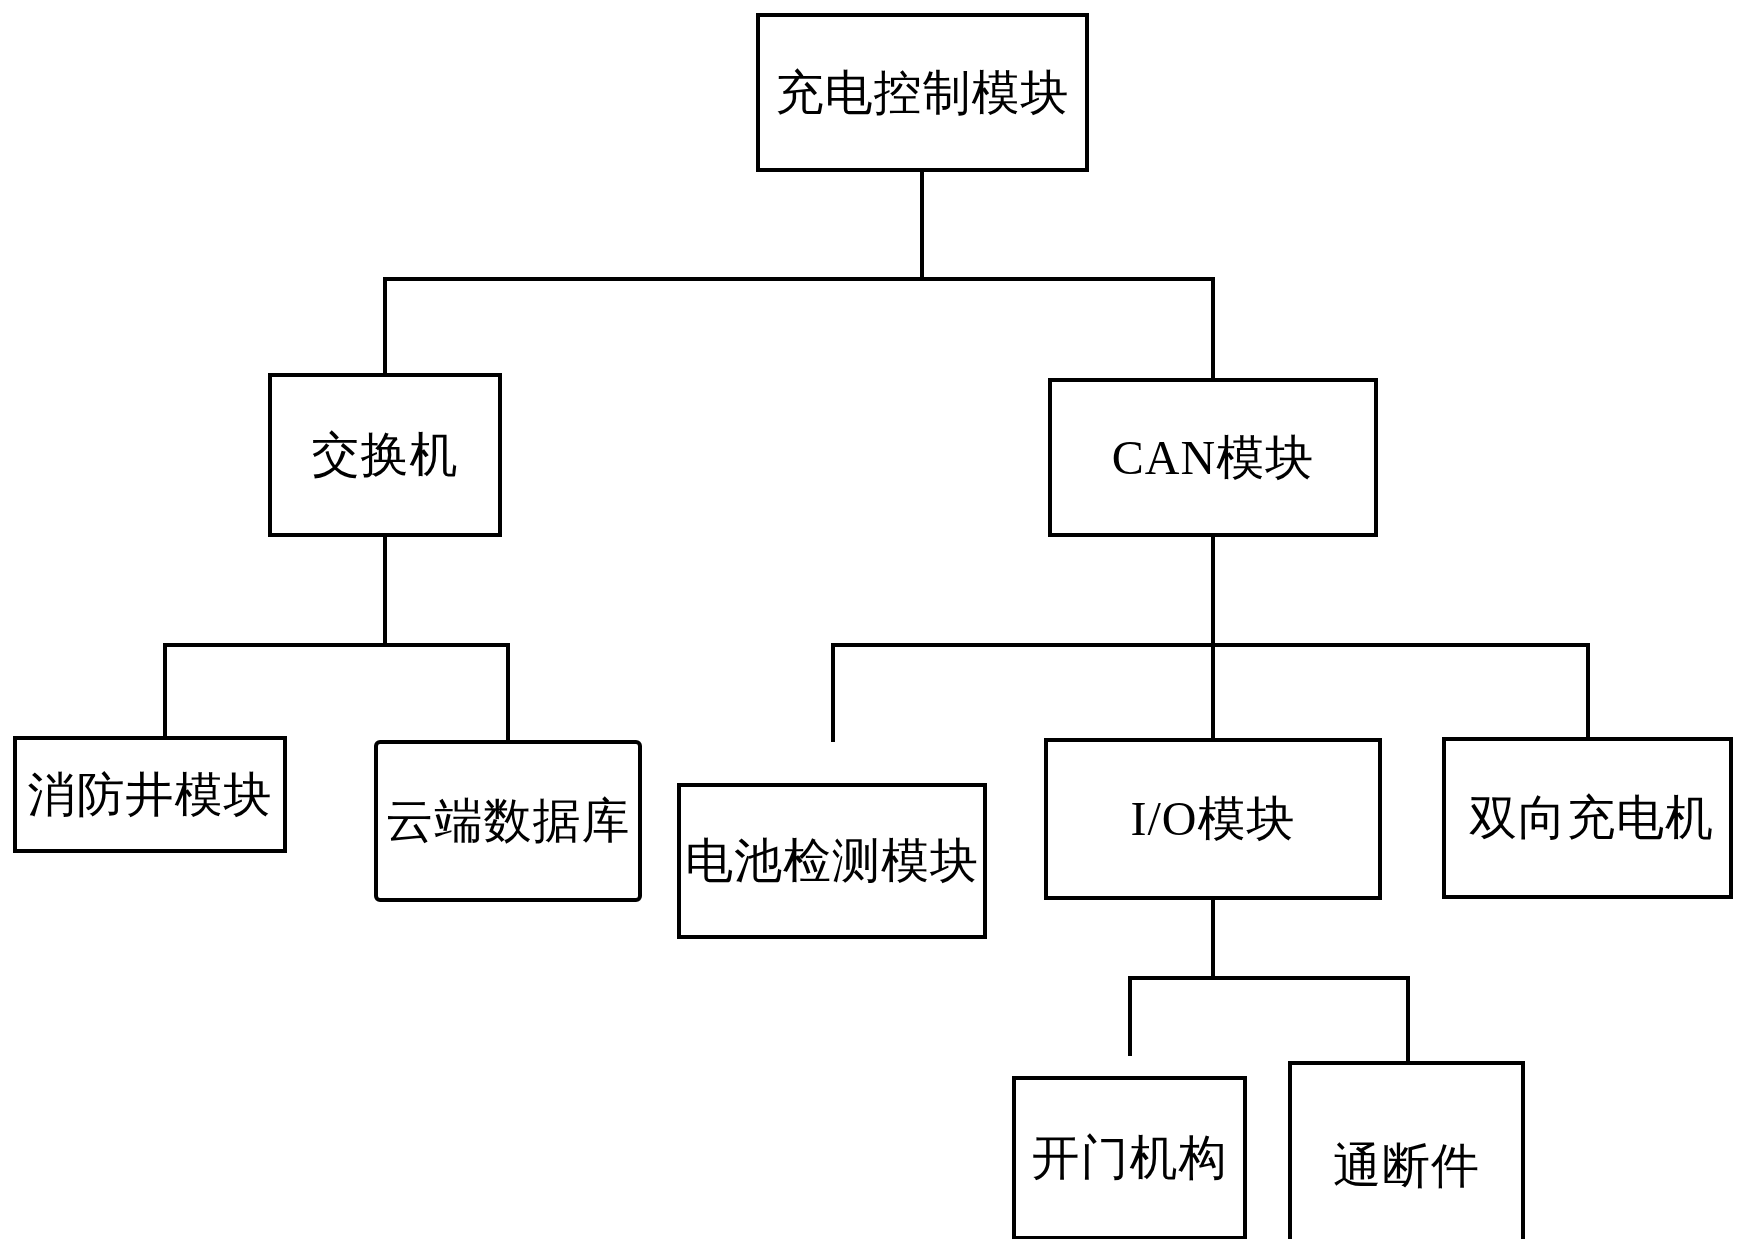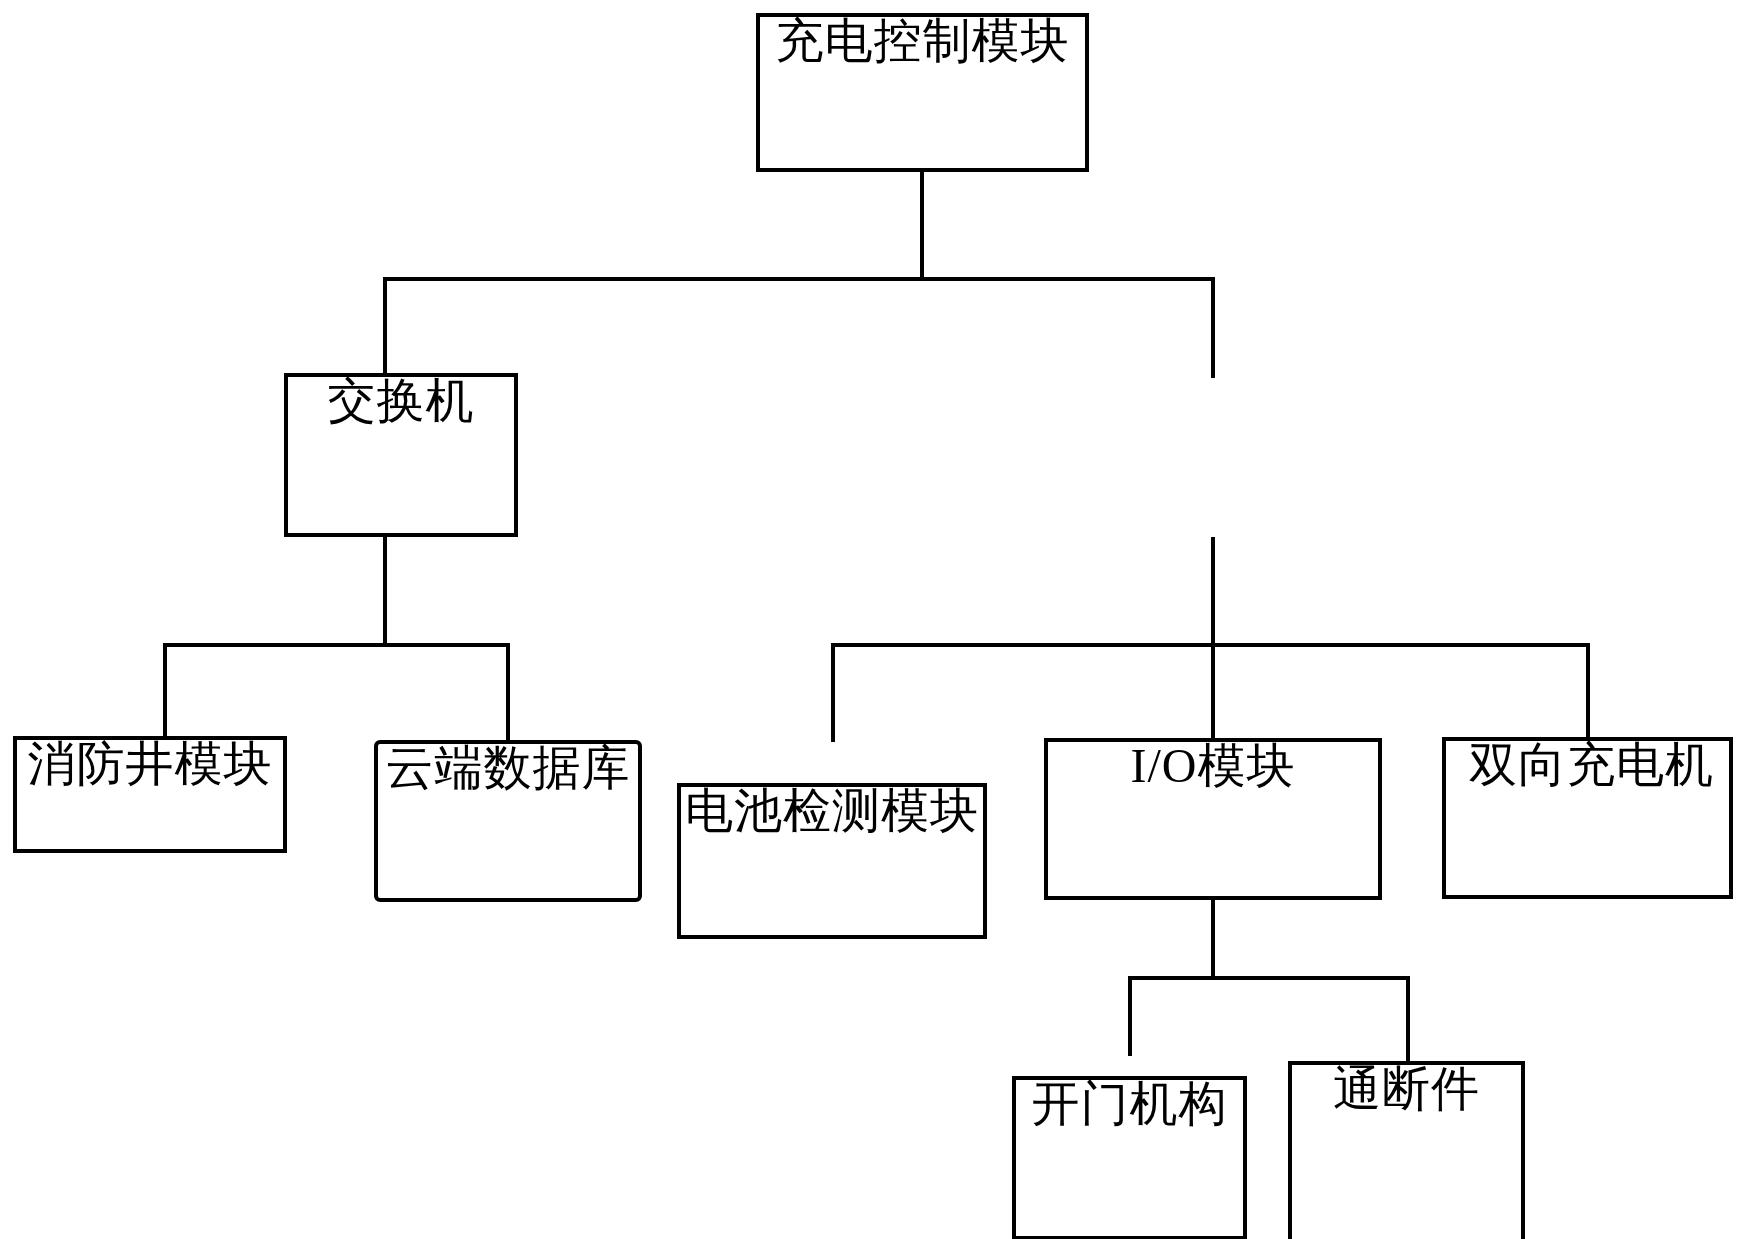--- a/index.html
+++ b/index.html
@@ -14,21 +14,21 @@
     background: #ffffff;
     font-family: "Liberation Serif", "DejaVu Serif", serif;
     overflow: hidden;
   }
   .node {
     position: absolute;
     box-sizing: border-box;
     border: 4px solid #000000;
     background: #ffffff;
     display: flex;
-    align-items: flex-start;
+    align-items: center;
     justify-content: center;
     z-index: 2;
   }
   .node-label {
     font-size: 48px;
     color: #000000;
     letter-spacing: 1px;
     white-space: nowrap;
     line-height: 1;
   }
@@ -60,24 +60,27 @@
 
   <div class="line" style="left:1211px; top:900px; width:4px; height:78px;"></div>
   <div class="line" style="left:1128px; top:976px; width:282px; height:4px;"></div>
   <div class="line" style="left:1128px; top:976px; width:4px; height:80px;"></div>
   <div class="line" style="left:1406px; top:976px; width:4px; height:85px;"></div>
 
   <div class="node" style="left:756px; top:13px; width:333px; height:159px;">
     <span class="node-label">充电控制模块</span>
   </div>
 
-  <div class="node" style="left:268px; top:373px; width:234px; height:164px;margin-left:16px;">
+  <div class="node" style="left:268px; top:373px; width:234px; height:164px;">
     <span class="node-label">交换机</span>
   </div>
 
+  <div class="node" style="left:1048px; top:378px; width:330px; height:159px;">
+    <span class="node-label">CAN模块</span>
+  </div>
 
   <div class="node" style="left:13px; top:736px; width:274px; height:117px;">
     <span class="node-label">消防井模块</span>
   </div>
 
   <div class="node" style="left:374px; top:740px; width:268px; height:162px;border-radius:6px;">
     <span class="node-label">云端数据库</span>
   </div>
 
   <div class="node" style="left:677px; top:783px; width:310px; height:156px;">

